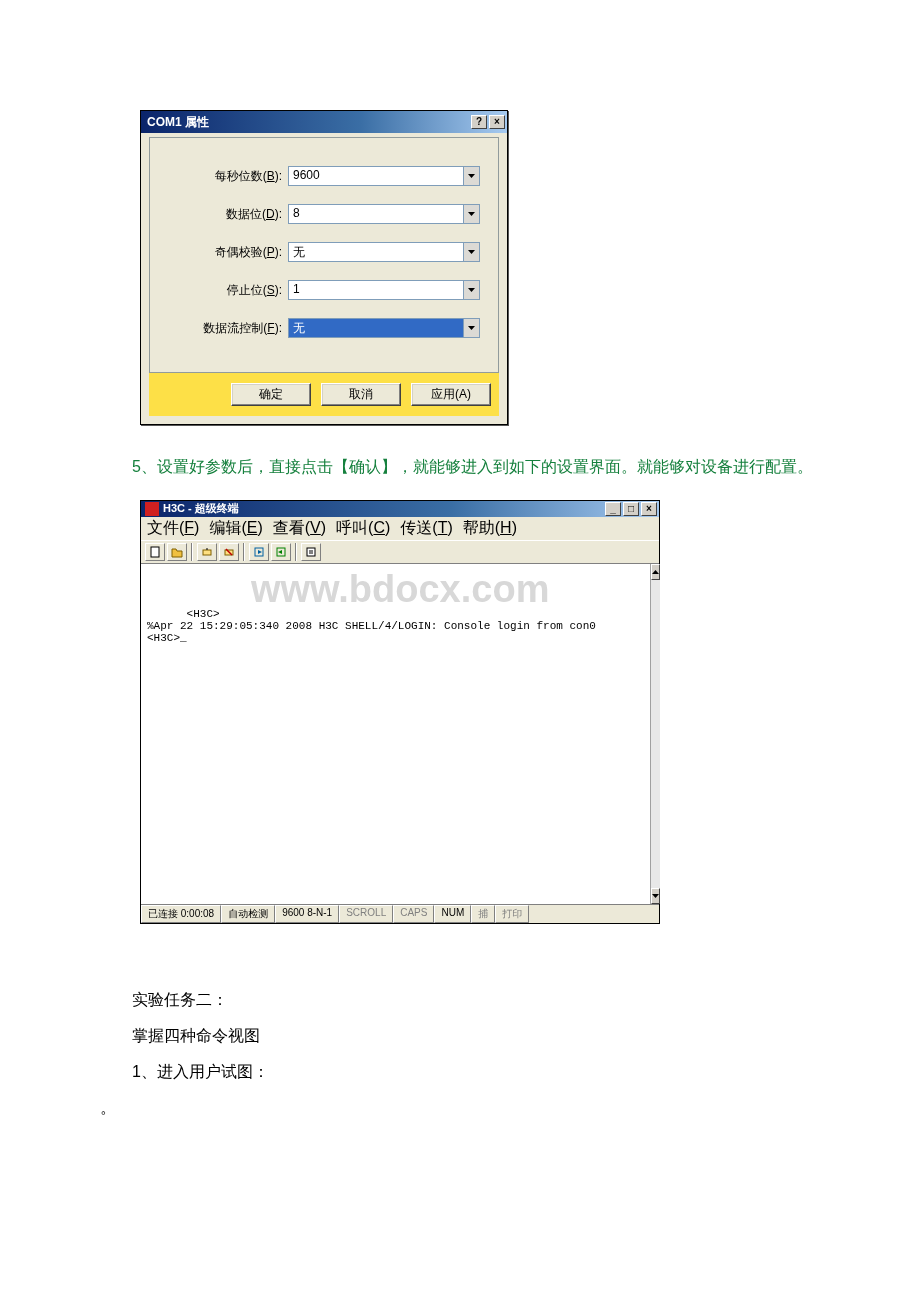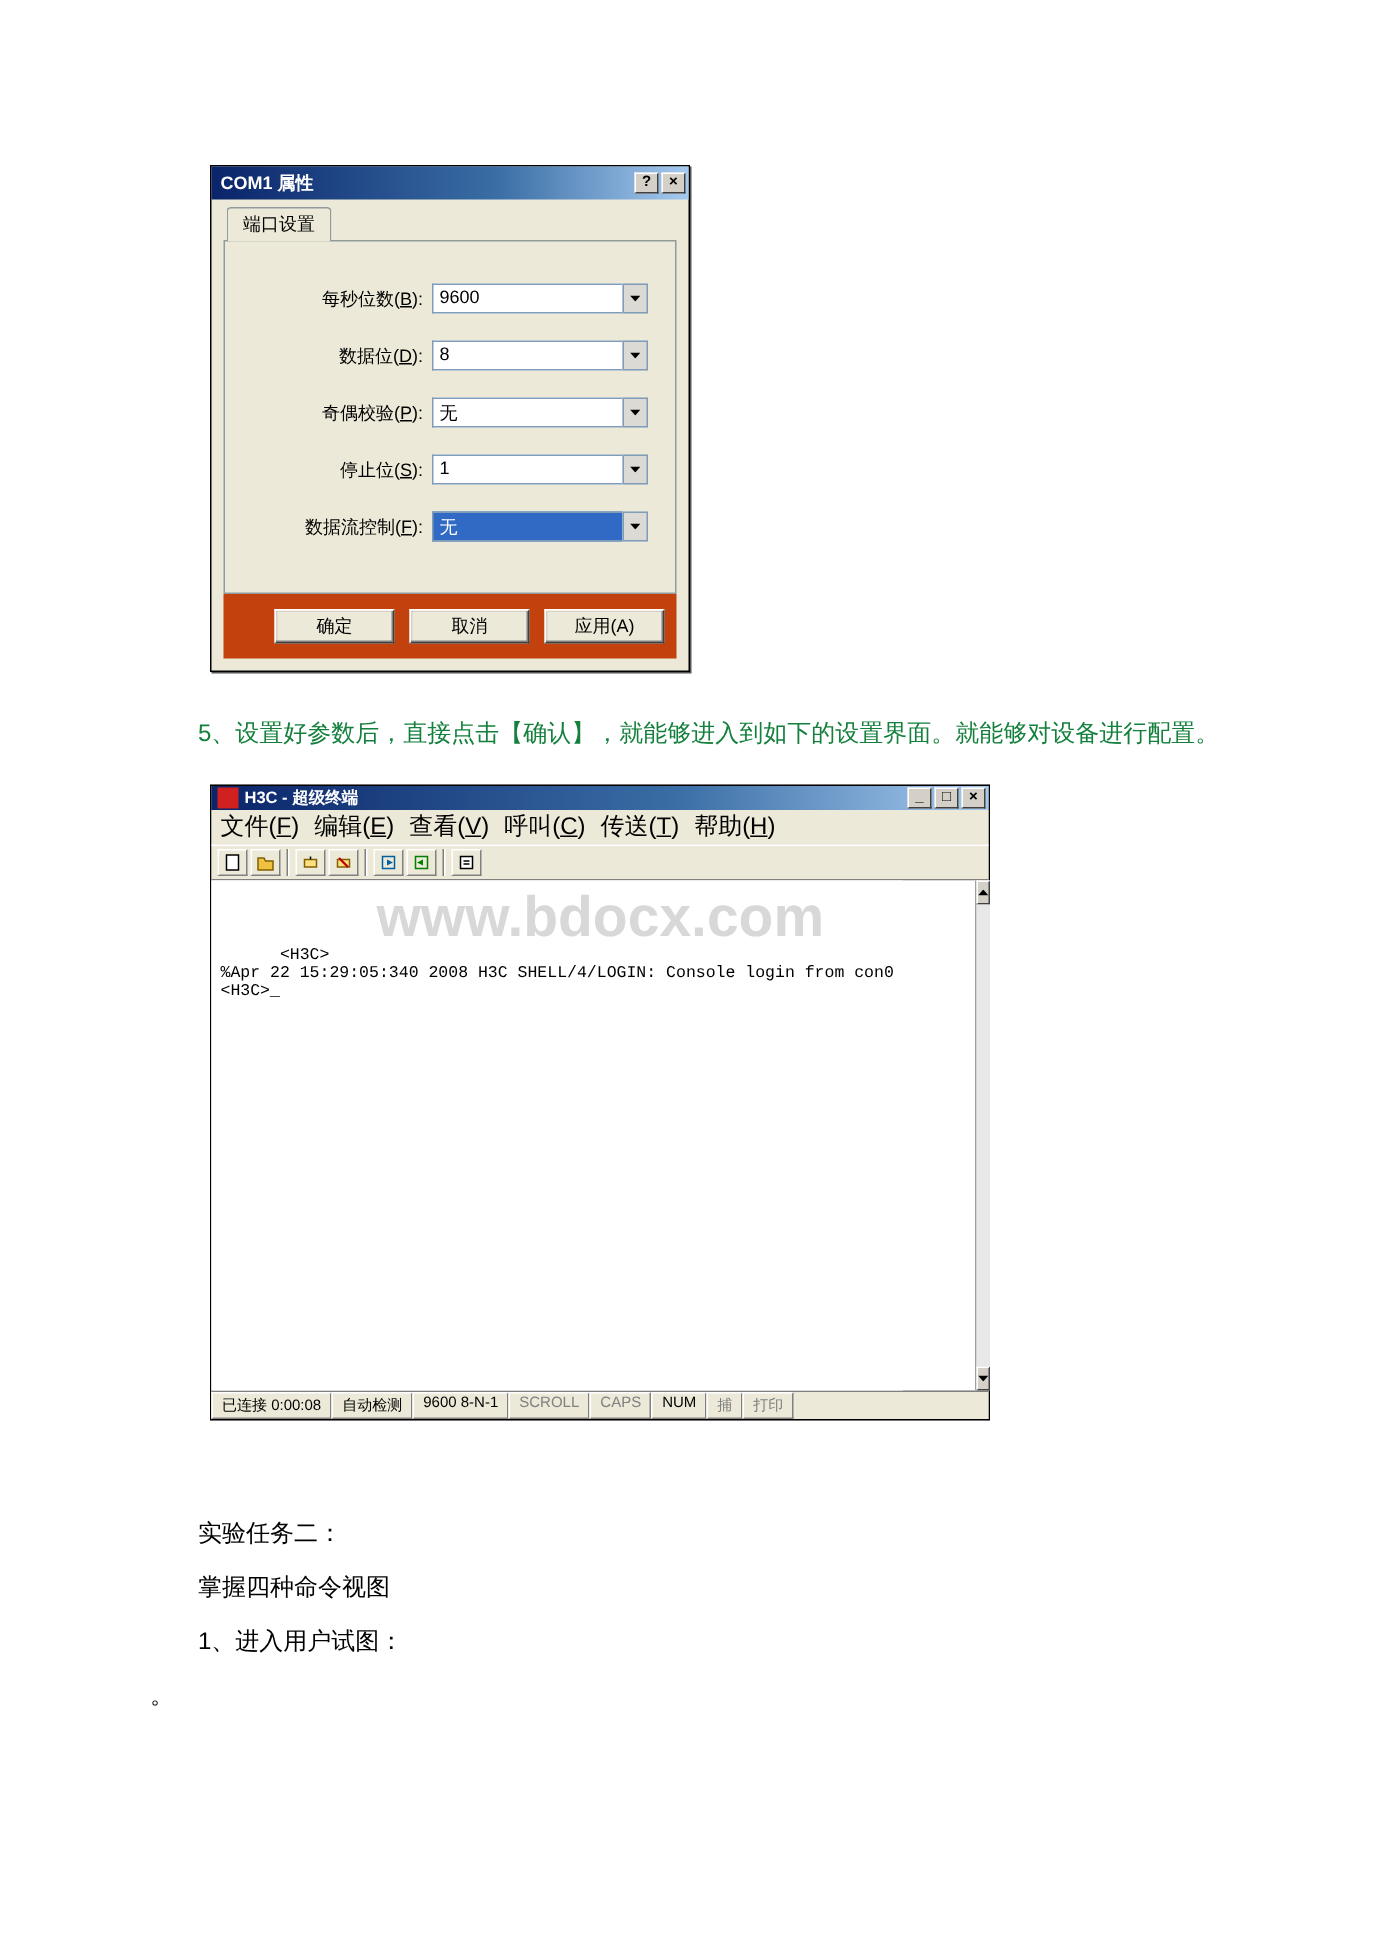--- a/index.html
+++ b/index.html
@@ -4,21 +4,21 @@
 <style>
   * { box-sizing: border-box; margin: 0; padding: 0; }
   body {
     background: #ffffff;
     font-family: "Microsoft YaHei", "SimSun", Tahoma, sans-serif;
     width: 920px;
     padding: 40px 0 80px 0;
   }
   
   .dlg {
-    width: 320px;
+    width: 368px;
     margin: 70px 0 0 140px;
     border: 1px solid #000;
     box-shadow: 1px 1px 0 #555;
     background: #ece9d8;
   }
   .titlebar {
     height: 22px;
     background: linear-gradient(to right, #0a246a 0%, #3a6ea5 60%, #a6caf0 100%);
     color: #fff;
     display: flex;
@@ -75,21 +75,21 @@
   .combo-input.sel { background: #316ac5; color: #fff; border-color:#7f9db9; }
   .combo-btn {
     width: 17px; background: #dcdad5;
     border: 1px solid #7f9db9;
     display: flex; align-items: center; justify-content: center;
   }
   .combo-btn svg { display:block; }
   .btnrow-inner { text-align: right; margin-top: 26px; }
   .btnrow-outer {
     display: flex; justify-content: flex-end; gap: 10px;
-    padding: 10px 8px 10px 8px; background: #c2410c;
+    padding: 10px 8px 10px 8px; background: #fde047;
   }
   .wbtn {
     min-width: 80px; padding: 2px 10px;
     background: #ece9d8;
     border: 1px solid #404040;
     border-top-color: #fff; border-left-color: #fff;
     box-shadow: inset -1px -1px 0 #808080, inset 1px 1px 0 #d4d0c8;
     font-size: 12px; font-family: inherit;
     cursor: default;
   }
@@ -206,23 +206,20 @@
 <body>
 
 <div class="dlg">
   <div class="titlebar">
     <span>COM1 属性</span>
     <span class="spacer"></span>
     <span class="tb-btn">?</span>
     <span class="tb-btn">×</span>
   </div>
   <div class="dlg-body">
-    <div class="tabrow">
-      <div class="tab">端口设置</div>
-    </div>
     <div class="tabpanel">
 
       <div class="frow">
         <div class="flabel"><span>每秒位数(</span><u>B</u><span>):</span></div>
         <div class="combo">
           <div class="combo-input">9600</div>
           <div class="combo-btn">
               <svg width="7" height="4">
                 <polygon points="0,0 7,0 3.5,4" fill="#000"></polygon>
               </svg>

